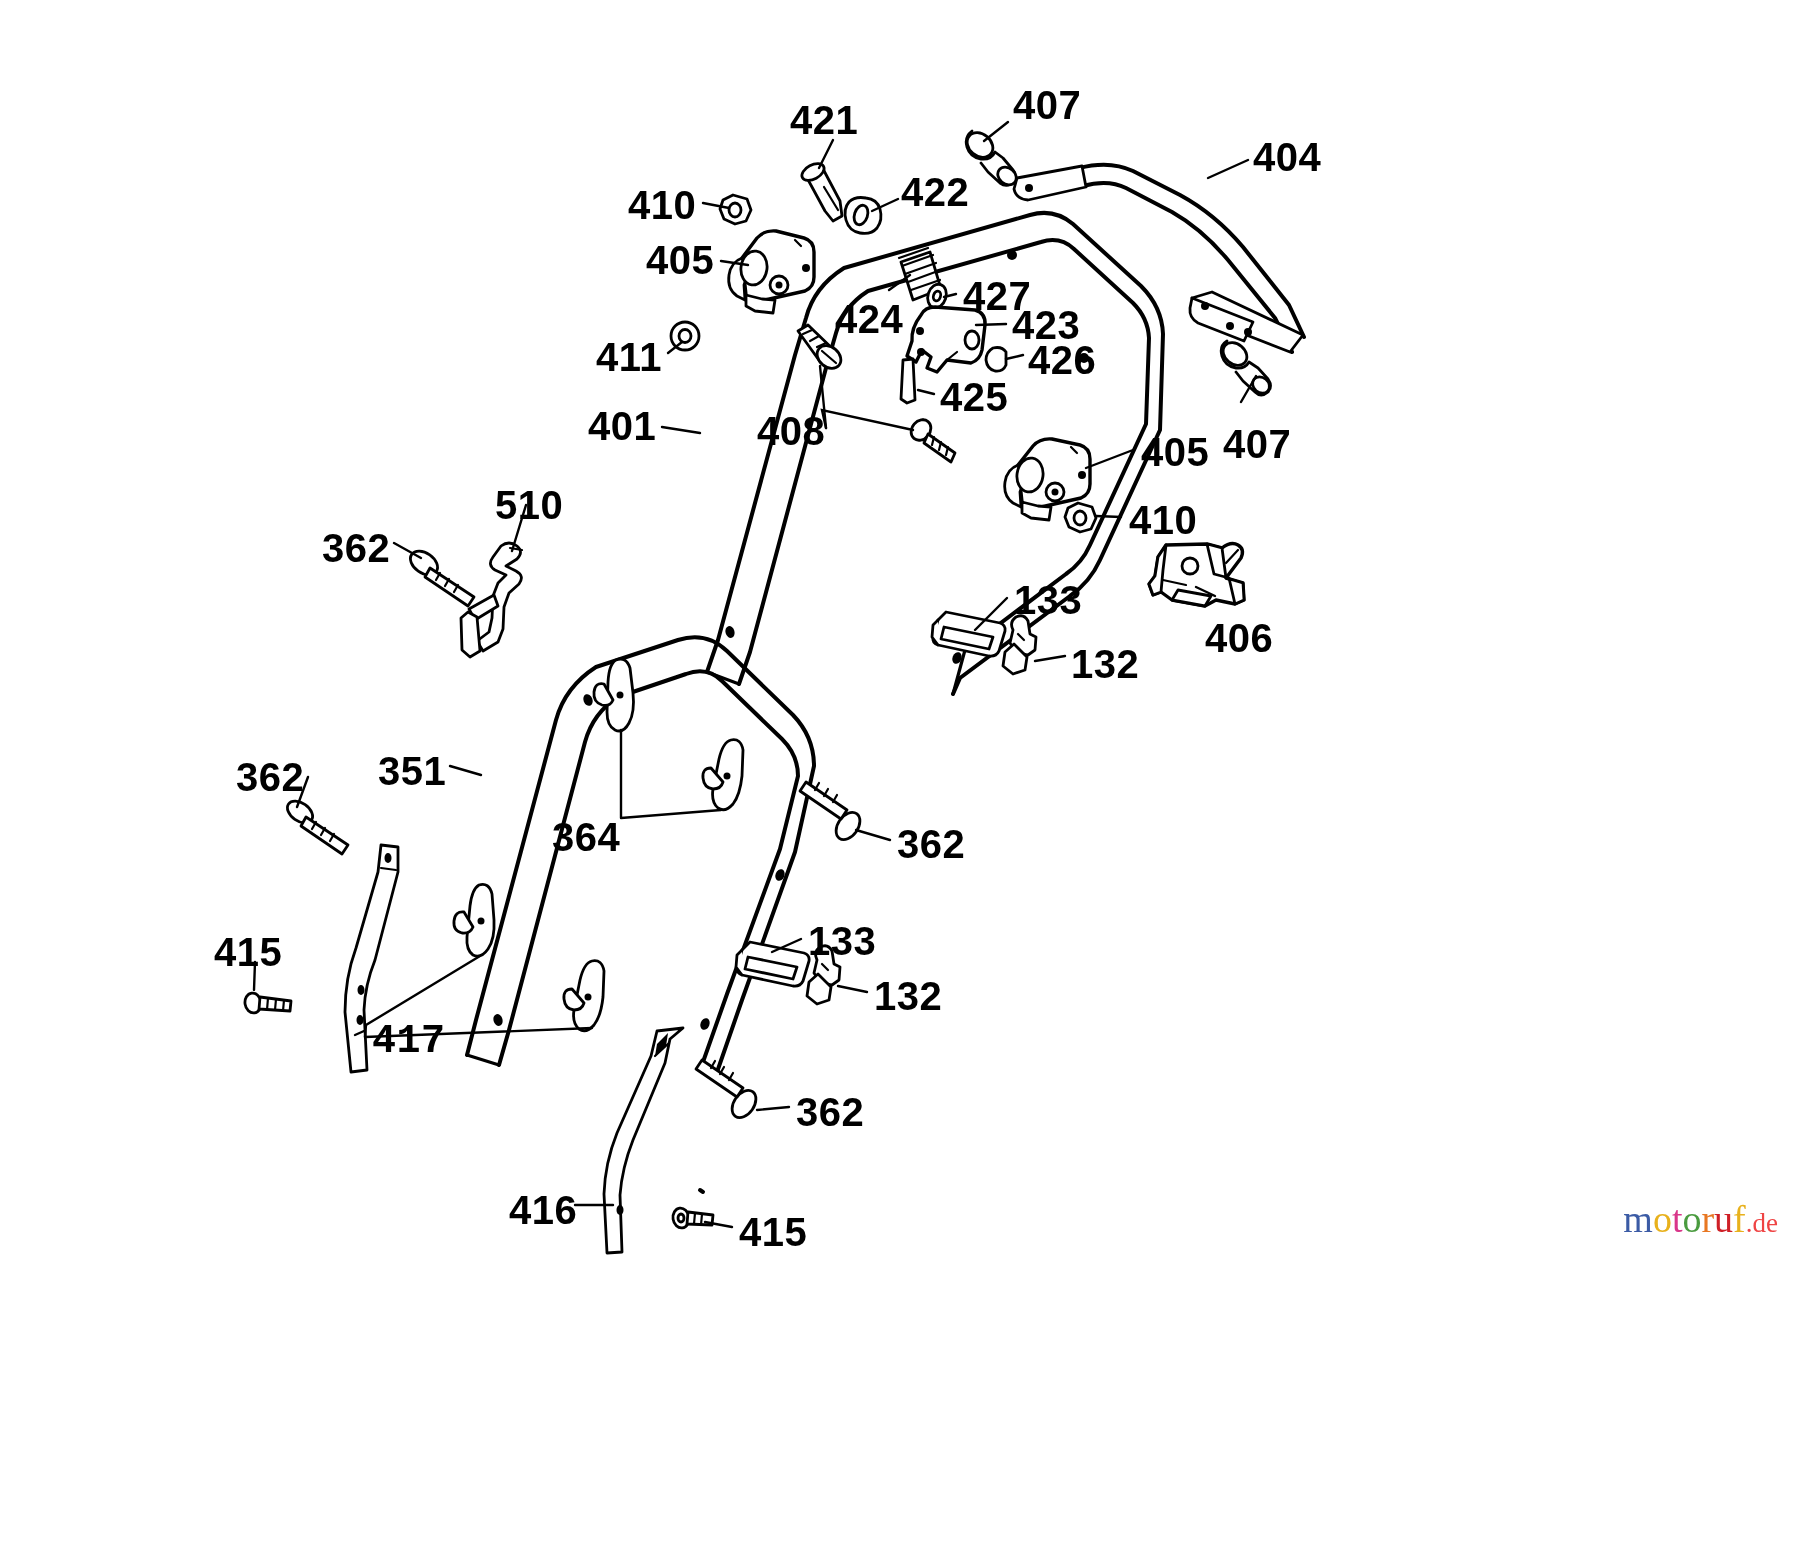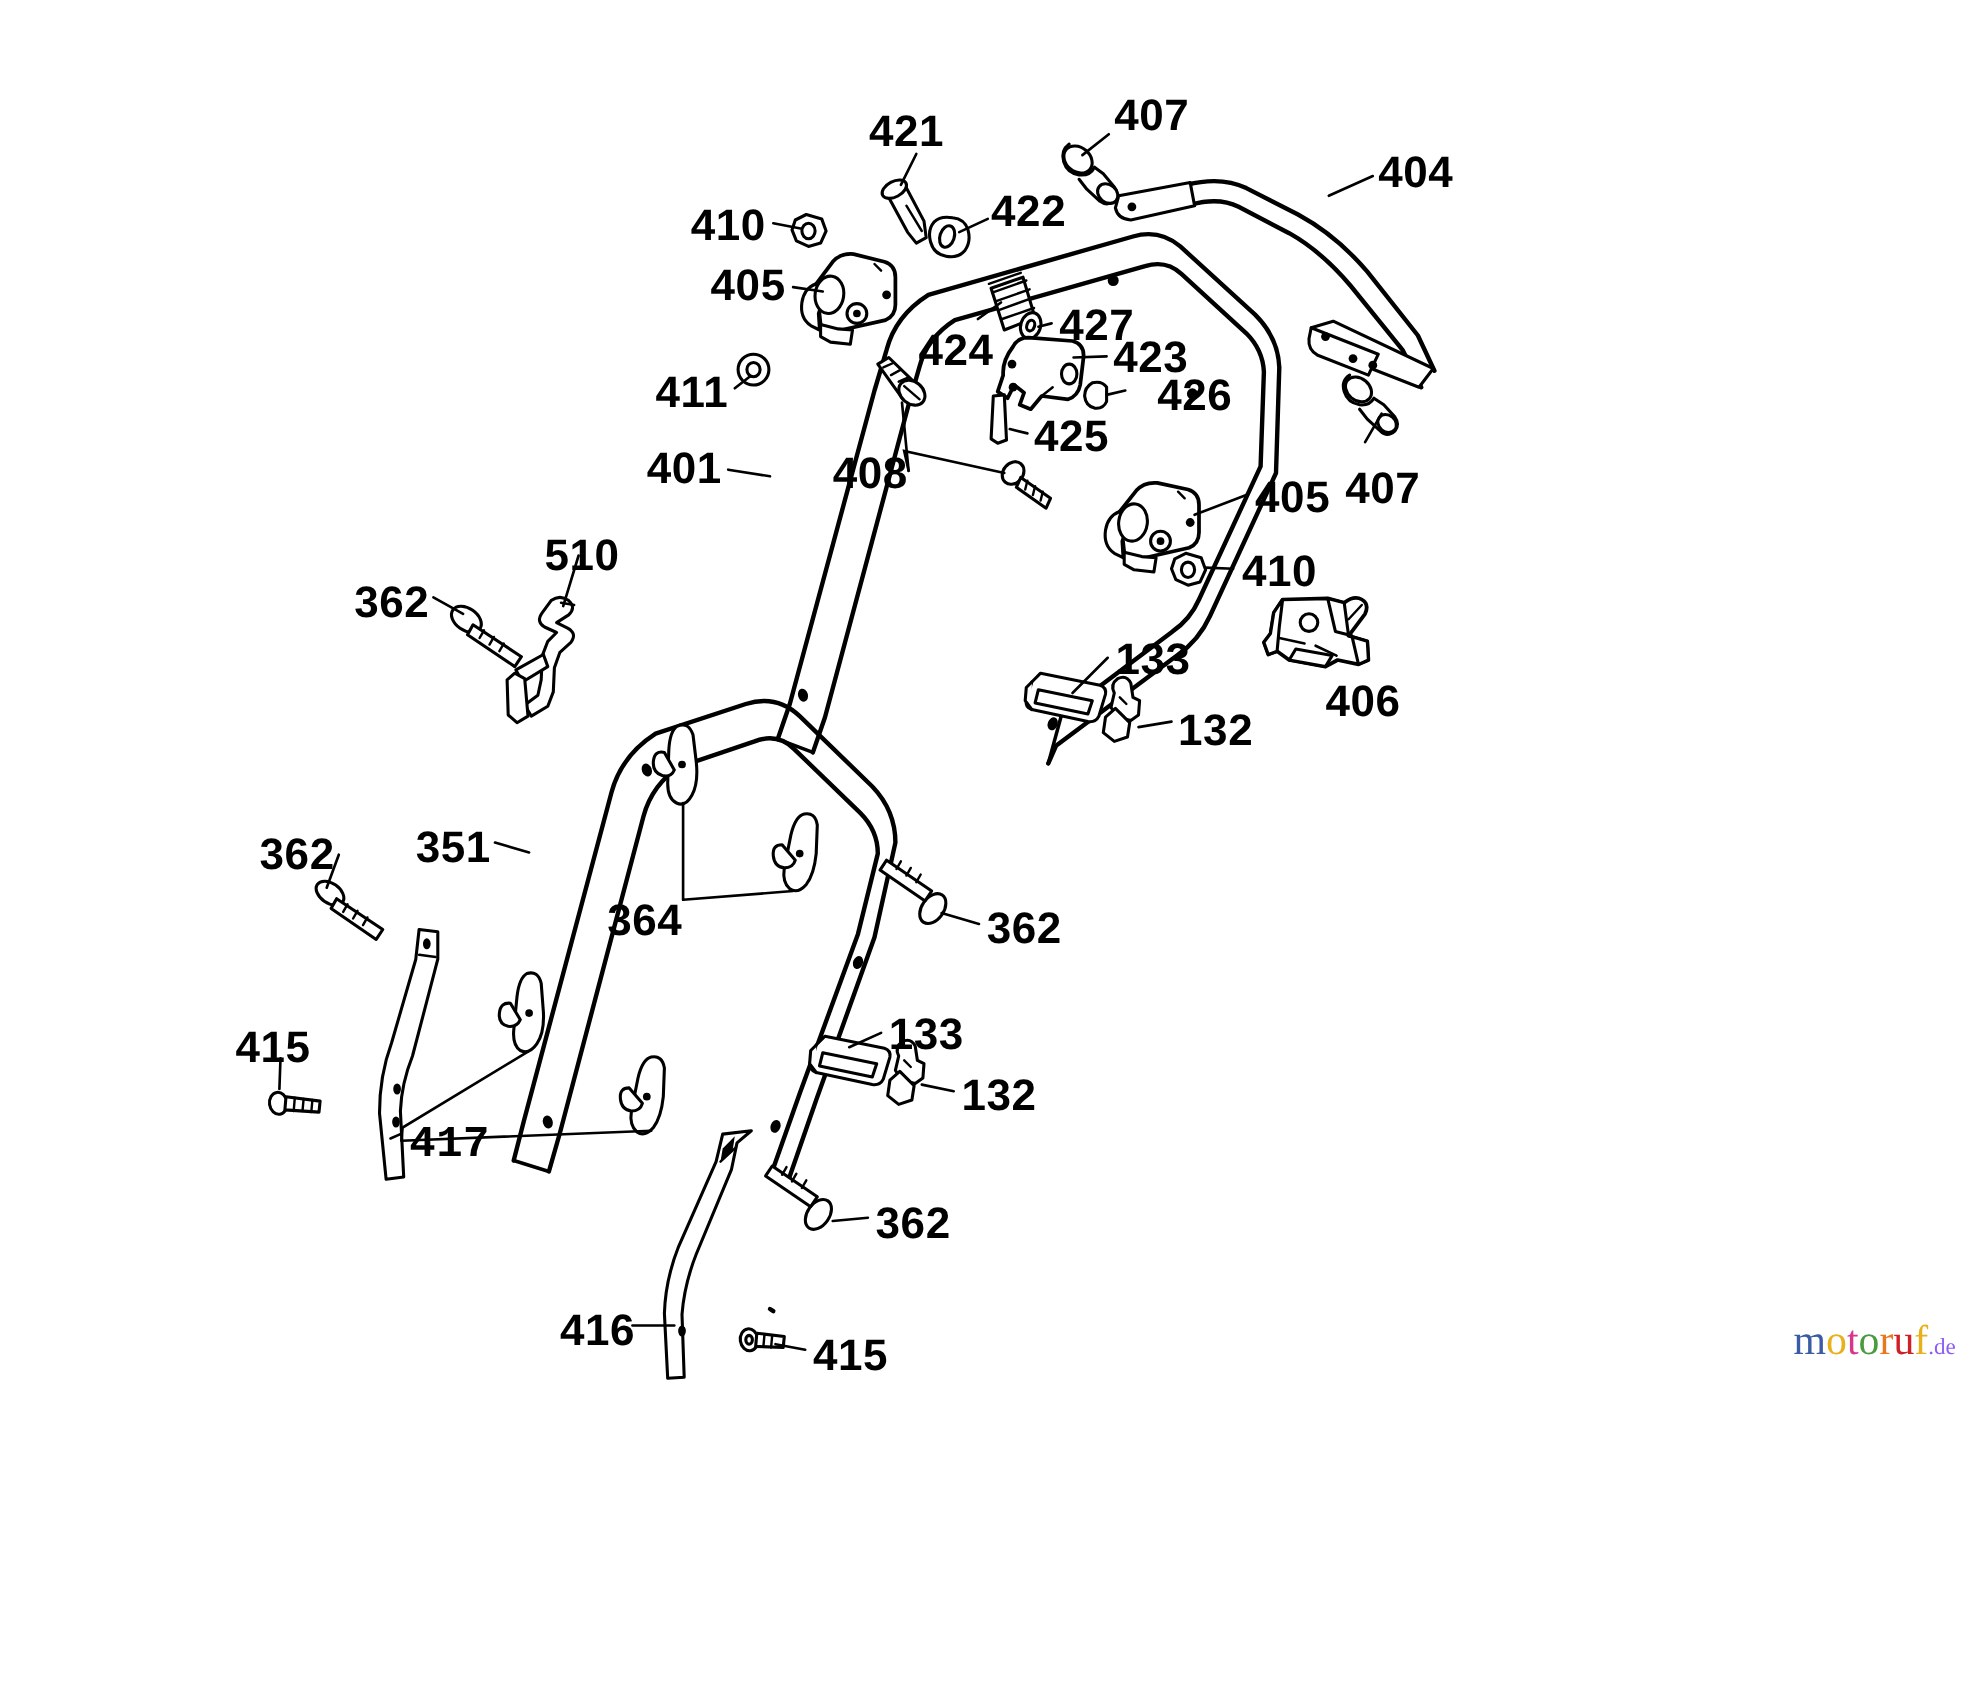--- a/index.html
+++ b/index.html
@@ -35,21 +35,21 @@
   #watermark{
     position:absolute;
     right:22px;bottom:18px;
     font-family:"Liberation Serif", serif;
     font-size:38px;
     line-height:1;
     white-space:nowrap;
     user-select:none;
   }
   #watermark .wl{font-weight:400;}
-  #watermark .tld{font-size:21px;color:#8b5cf6;}
+  #watermark .tld{font-size:27px;color:#ef4444;}
 </style>
 </head>
 <body>
 
 <div id="diagram-root">
 
   <svg id="parts-svg" viewBox="0 0 1800 1548">
     <defs>
       <style>
         .ln{fill:none;stroke:#000;stroke-width:4;stroke-linecap:round;stroke-linejoin:round;}
@@ -375,21 +375,21 @@
 
   <div class="pnum" style="left:790px;top:100px;">421</div>
   <div class="pnum" style="left:1013px;top:85px;">407</div>
   <div class="pnum" style="left:1253px;top:137px;">404</div>
   <div class="pnum" style="left:628px;top:185px;">410</div>
   <div class="pnum" style="left:901px;top:172px;">422</div>
   <div class="pnum" style="left:646px;top:240px;">405</div>
   <div class="pnum" style="left:963px;top:276px;">427</div>
   <div class="pnum" style="left:835px;top:299px;">424</div>
   <div class="pnum" style="left:1012px;top:305px;">423</div>
-  <div class="pnum" style="left:1028px;top:340px;margin-left:24px;">426</div>
+  <div class="pnum" style="left:1028px;top:340px;">426</div>
   <div class="pnum" style="left:596px;top:337px;">411</div>
   <div class="pnum" style="left:940px;top:377px;">425</div>
   <div class="pnum" style="left:588px;top:406px;">401</div>
   <div class="pnum" style="left:757px;top:411px;">408</div>
   <div class="pnum" style="left:1141px;top:432px;">405</div>
   <div class="pnum" style="left:1223px;top:424px;">407</div>
   <div class="pnum" style="left:495px;top:485px;">510</div>
   <div class="pnum" style="left:1129px;top:500px;">410</div>
   <div class="pnum" style="left:322px;top:528px;">362</div>
   <div class="pnum" style="left:1014px;top:580px;">133</div>

